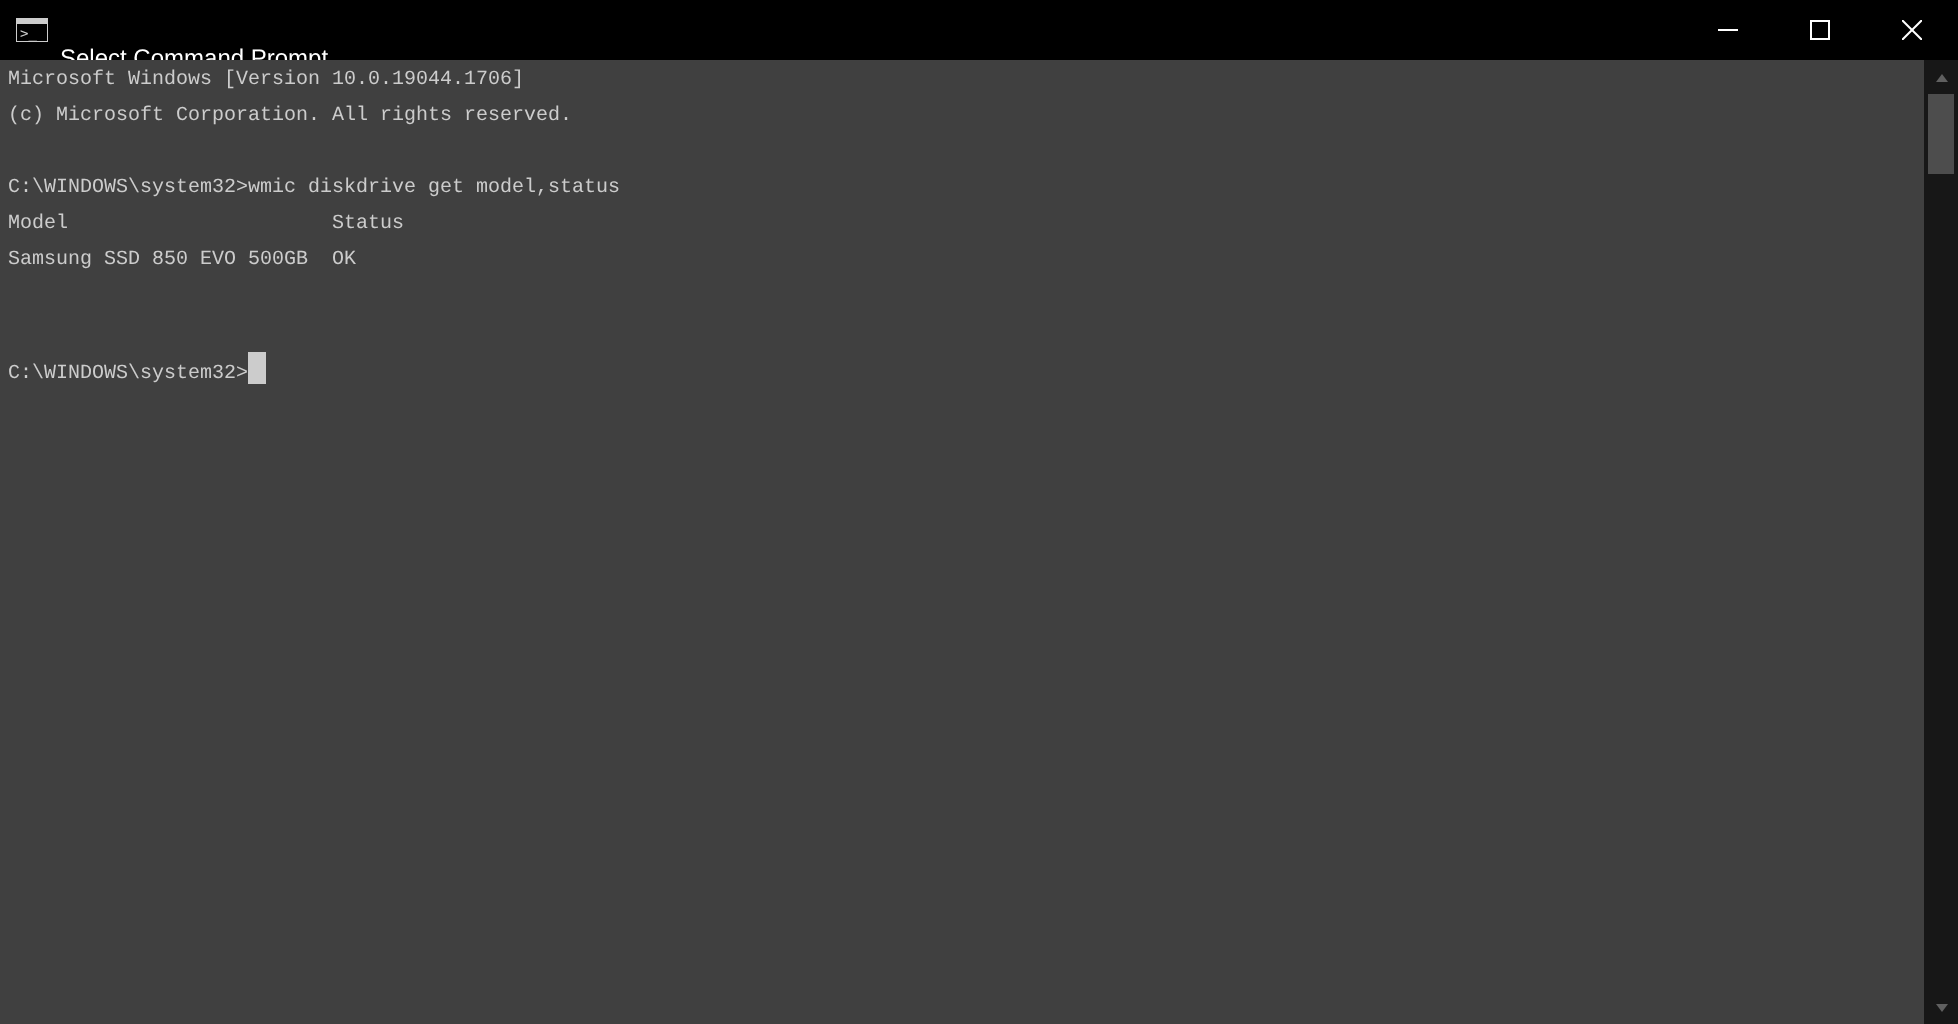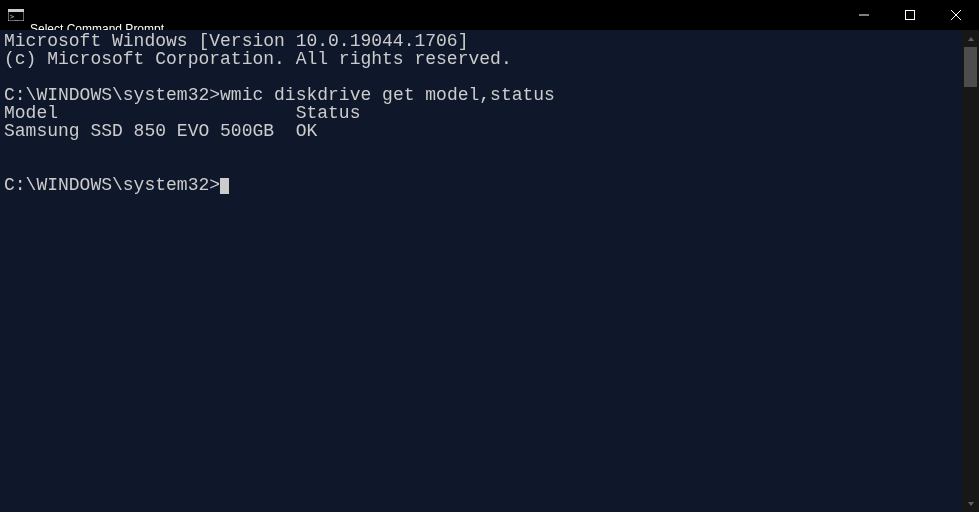--- a/index.html
+++ b/index.html
@@ -57,24 +57,24 @@
   }
 
   
   .client {
     flex: 1 1 auto;
     display: flex;
     min-height: 0;
   }
   .terminal {
     flex: 1 1 auto;
-    background: #0f172a;
+    background: #404040;
     color: #ccc;
     font-family: Consolas, "Courier New", monospace;
-    font-size: 18px;
+    font-size: 10px;
     line-height: 18px;
     padding: 2px 0 4px 4px;
     white-space: pre;
     overflow: hidden;
     position: relative;
   }
 
   .cursor {
     display: inline-block;
     width: 9px;

